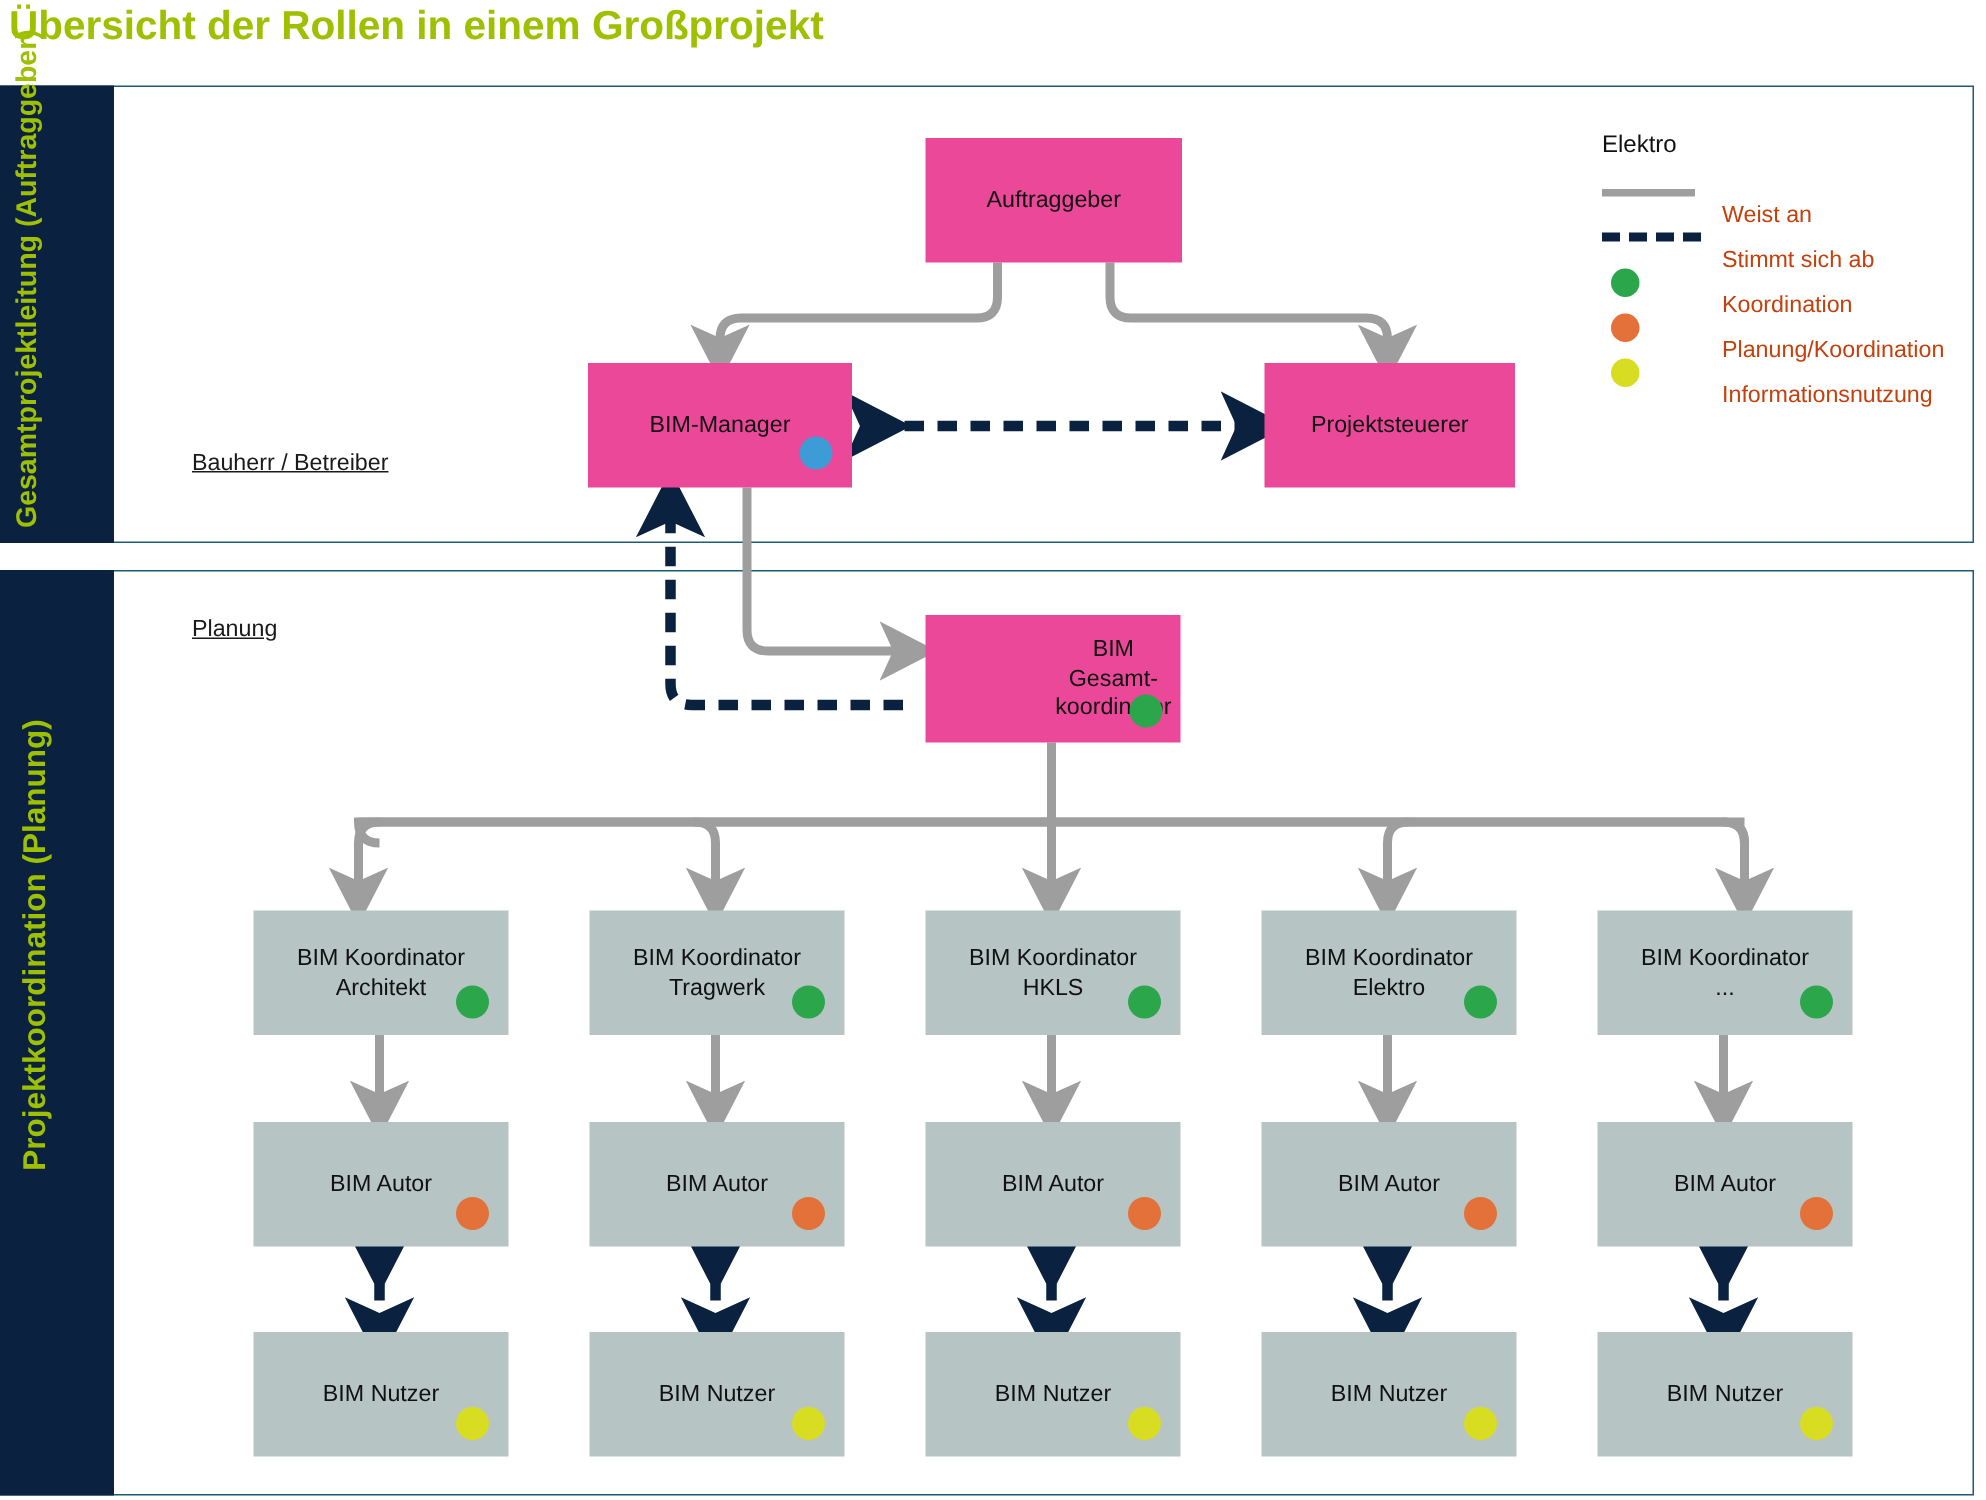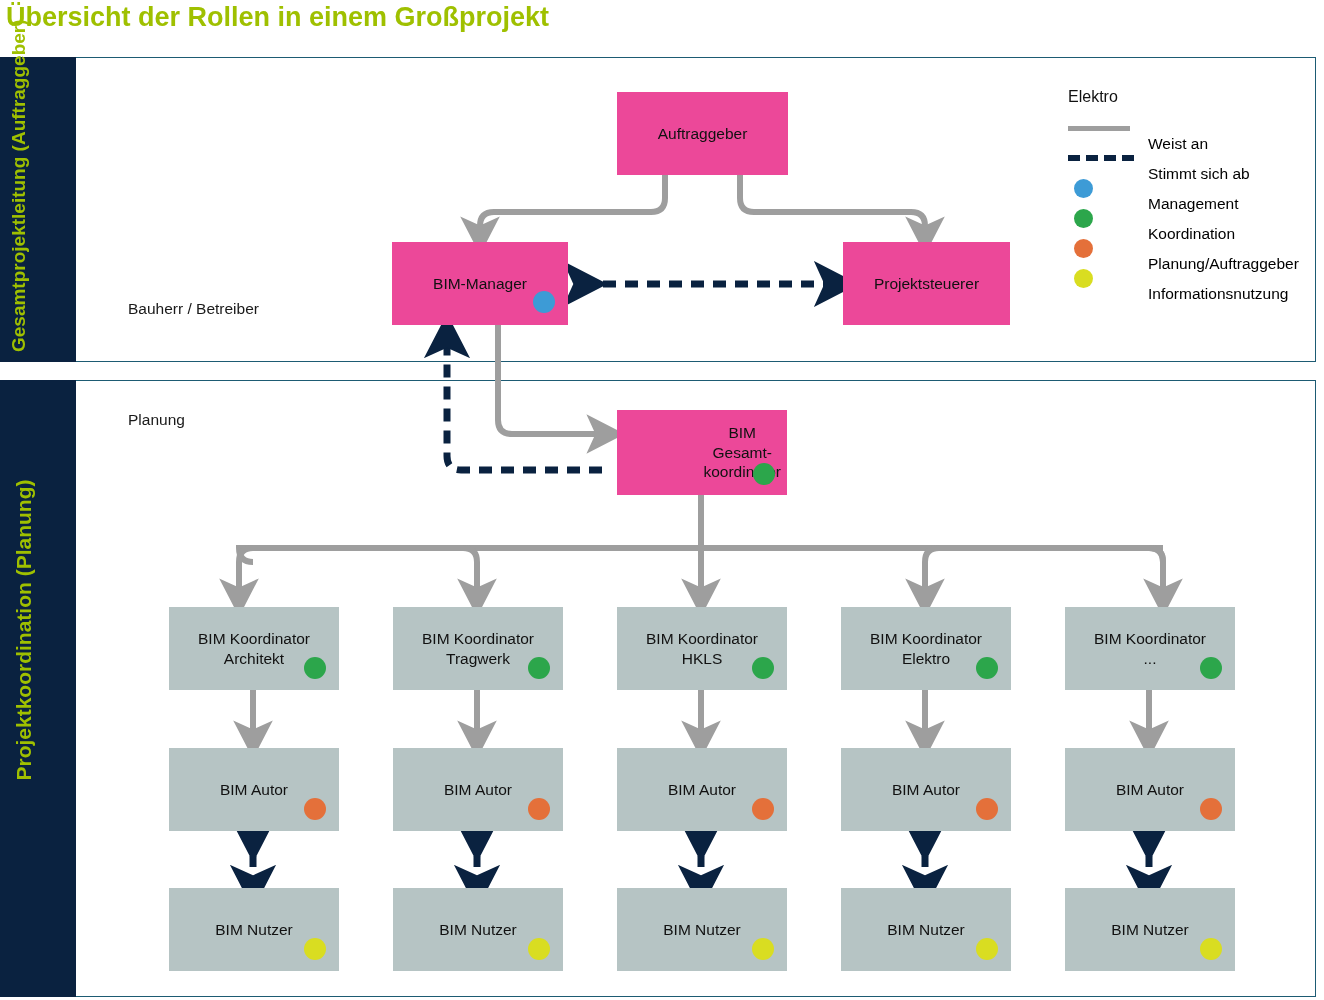--- a/index.html
+++ b/index.html
@@ -24,21 +24,21 @@
 
   .band-label{
     position:absolute;color:#9fc000;font-weight:bold;
     transform-origin:0 0;transform:rotate(-90deg);
     white-space:nowrap;text-align:center;line-height:1.18;
   }
   #band-label-top{left:8px;top:352px;font-size:19px;width:292px;}
   #band-label-bottom{left:12px;top:870px;font-size:21px;width:480px;}
 
   
-  .row-caption{position:absolute;font-size:15.5px;color:#1a1a1a;white-space:nowrap;}
+  .row-caption{position:absolute;font-size:15.5px;color:#1a1a1a;white-space:nowrap;text-decoration:underline;}
   #cap-bauherr{left:128px;top:300px;}
   #cap-planung{left:128px;top:411px;}
 
   
   .node{
     position:absolute;box-sizing:border-box;
     display:flex;align-items:center;justify-content:center;
     text-align:center;font-size:15.5px;color:#111111;line-height:1.25;
   }
   .node.teal{background:#ec4899;}
@@ -52,21 +52,21 @@
   .dot-info{background:#d9dd21;}
 
   
   #legend{position:absolute;left:1068px;top:88px;width:240px;}
   #legend-title{font-size:16px;color:#111;margin-bottom:7px;}
   .legend-row{display:flex;align-items:center;height:30px;}
   .legend-key{width:72px;display:flex;align-items:center;justify-content:flex-start;}
   .key-solid{width:62px;height:5px;background:#9e9e9e;}
   .key-dashed{width:66px;height:0;border-top:6px dashed #0a2240;}
   .legend-dot{width:19px;height:19px;border-radius:50%;margin-left:6px;}
-  .legend-label{font-size:15.5px;color:#000000;white-space:nowrap;padding-left:8px;margin-top:32px;}
+  .legend-label{font-size:15.5px;color:#c2410c;white-space:nowrap;padding-left:8px;margin-top:32px;}
 
   
   #wires{position:absolute;left:0;top:0;width:1324px;height:1000px;pointer-events:none;}
 </style>
 </head>
 <body>
 
 <div id="page-title">Übersicht der Rollen in einem Großprojekt</div>
 
 <div class="section-frame" id="frame-top"></div>
@@ -226,39 +226,33 @@
     <span class="legend-label">Weist an</span>
   </div>
 
   <div class="legend-row">
     <span class="legend-key">
         <span class="key-dashed"></span>
       </span>
     <span class="legend-label">Stimmt sich ab</span>
   </div>
 
-  <div class="legend-row">
-    <span class="legend-key">
-        <span class="legend-dot dot-mgmt"></span>
-      </span>
-    <span class="legend-label">Management</span>
-  </div>
 
   <div class="legend-row">
     <span class="legend-key">
         <span class="legend-dot dot-koord"></span>
       </span>
     <span class="legend-label">Koordination</span>
   </div>
 
   <div class="legend-row">
     <span class="legend-key">
         <span class="legend-dot dot-plan"></span>
       </span>
-    <span class="legend-label">Planung/Auftraggeber</span>
+    <span class="legend-label">Planung/Koordination</span>
   </div>
 
   <div class="legend-row">
     <span class="legend-key">
         <span class="legend-dot dot-info"></span>
       </span>
     <span class="legend-label">Informationsnutzung</span>
   </div>
 </div>
 

